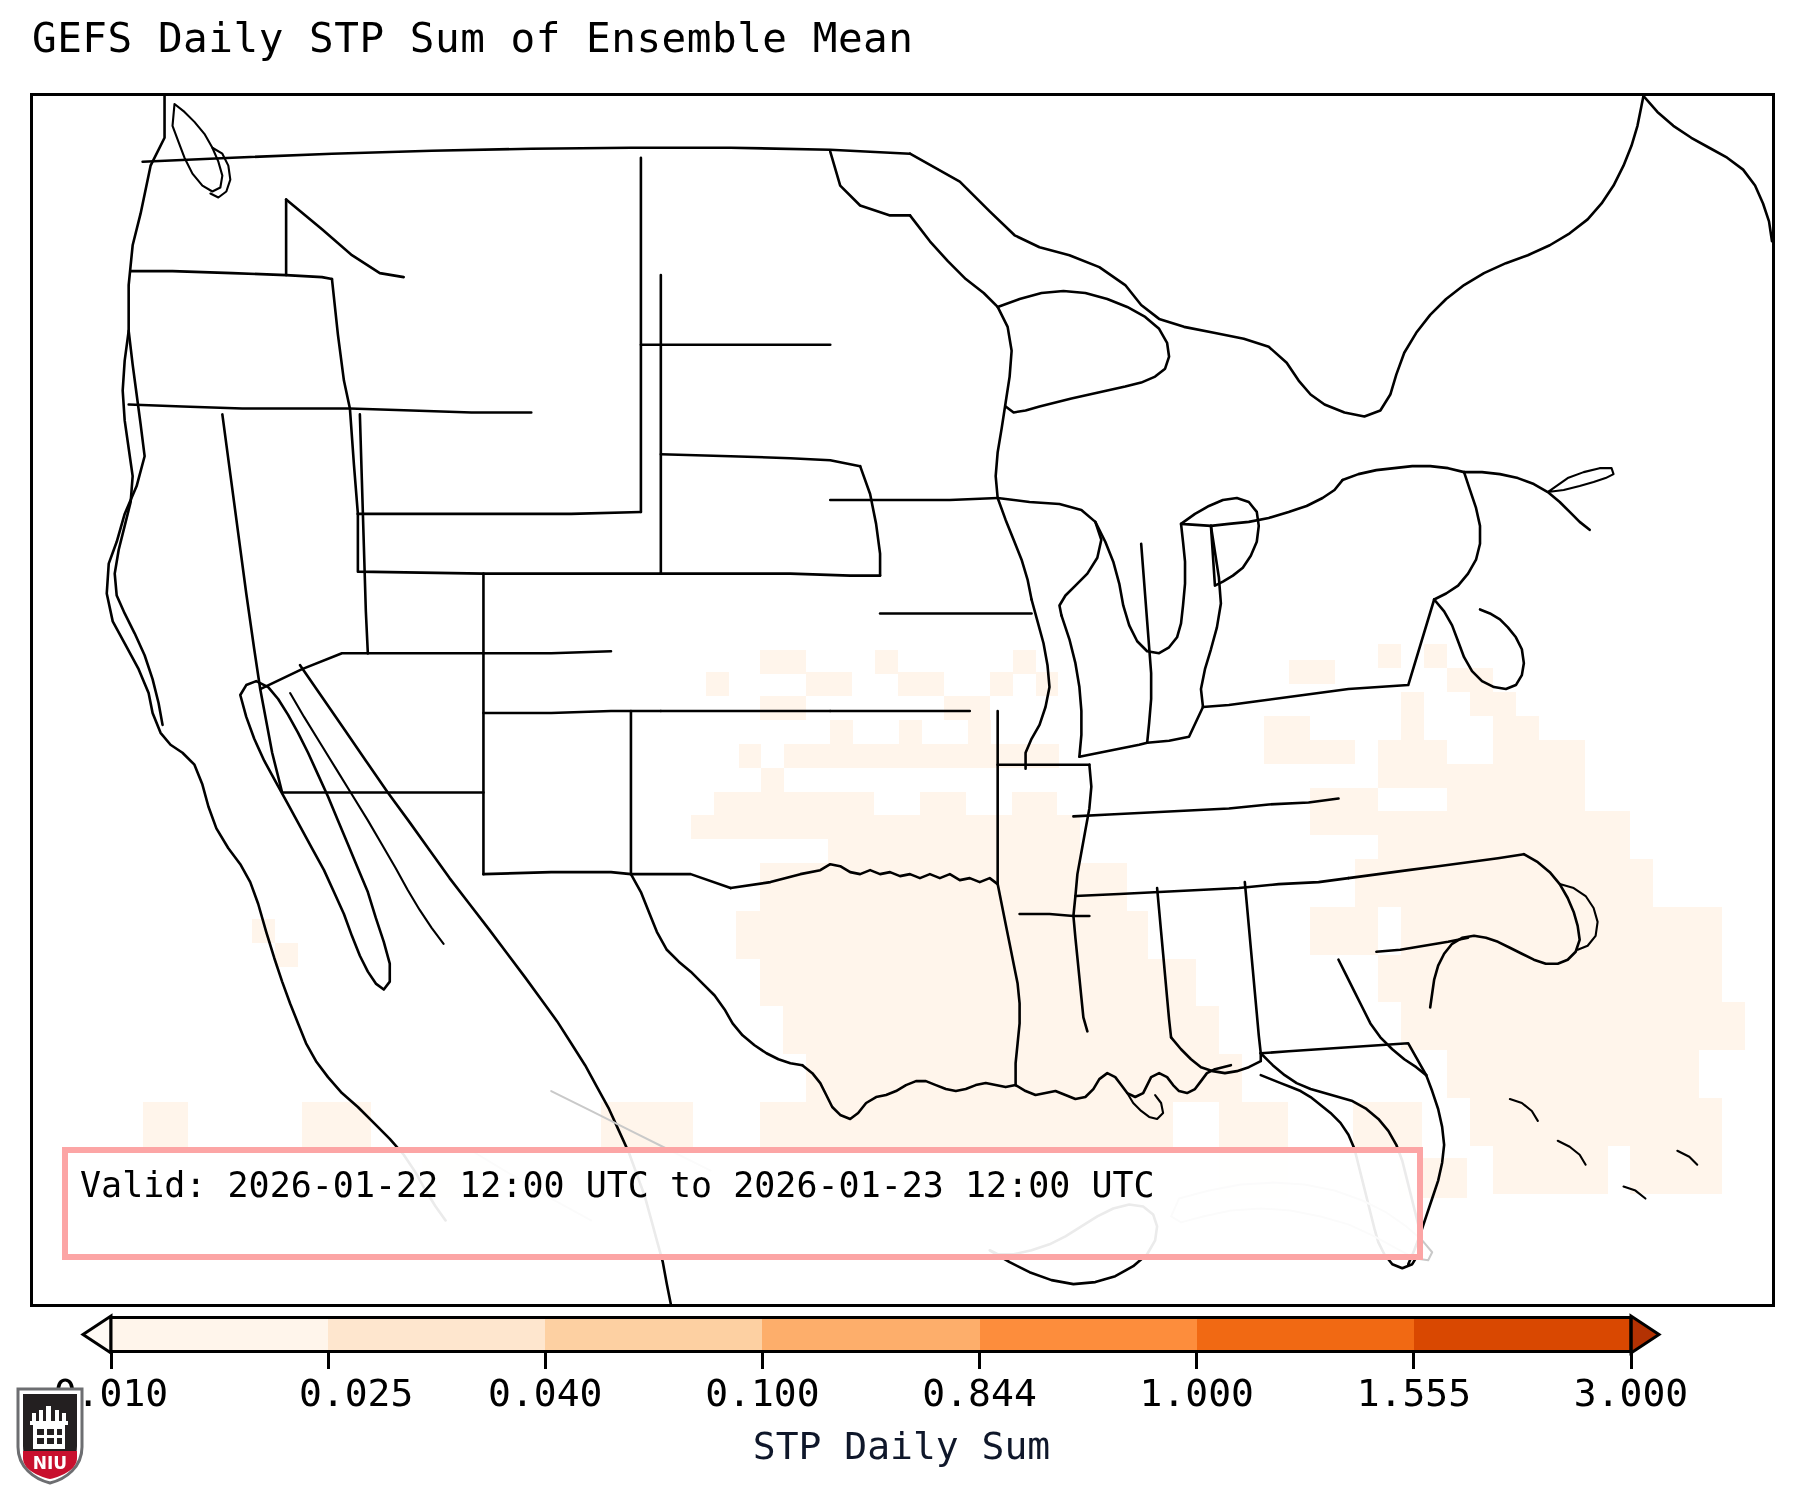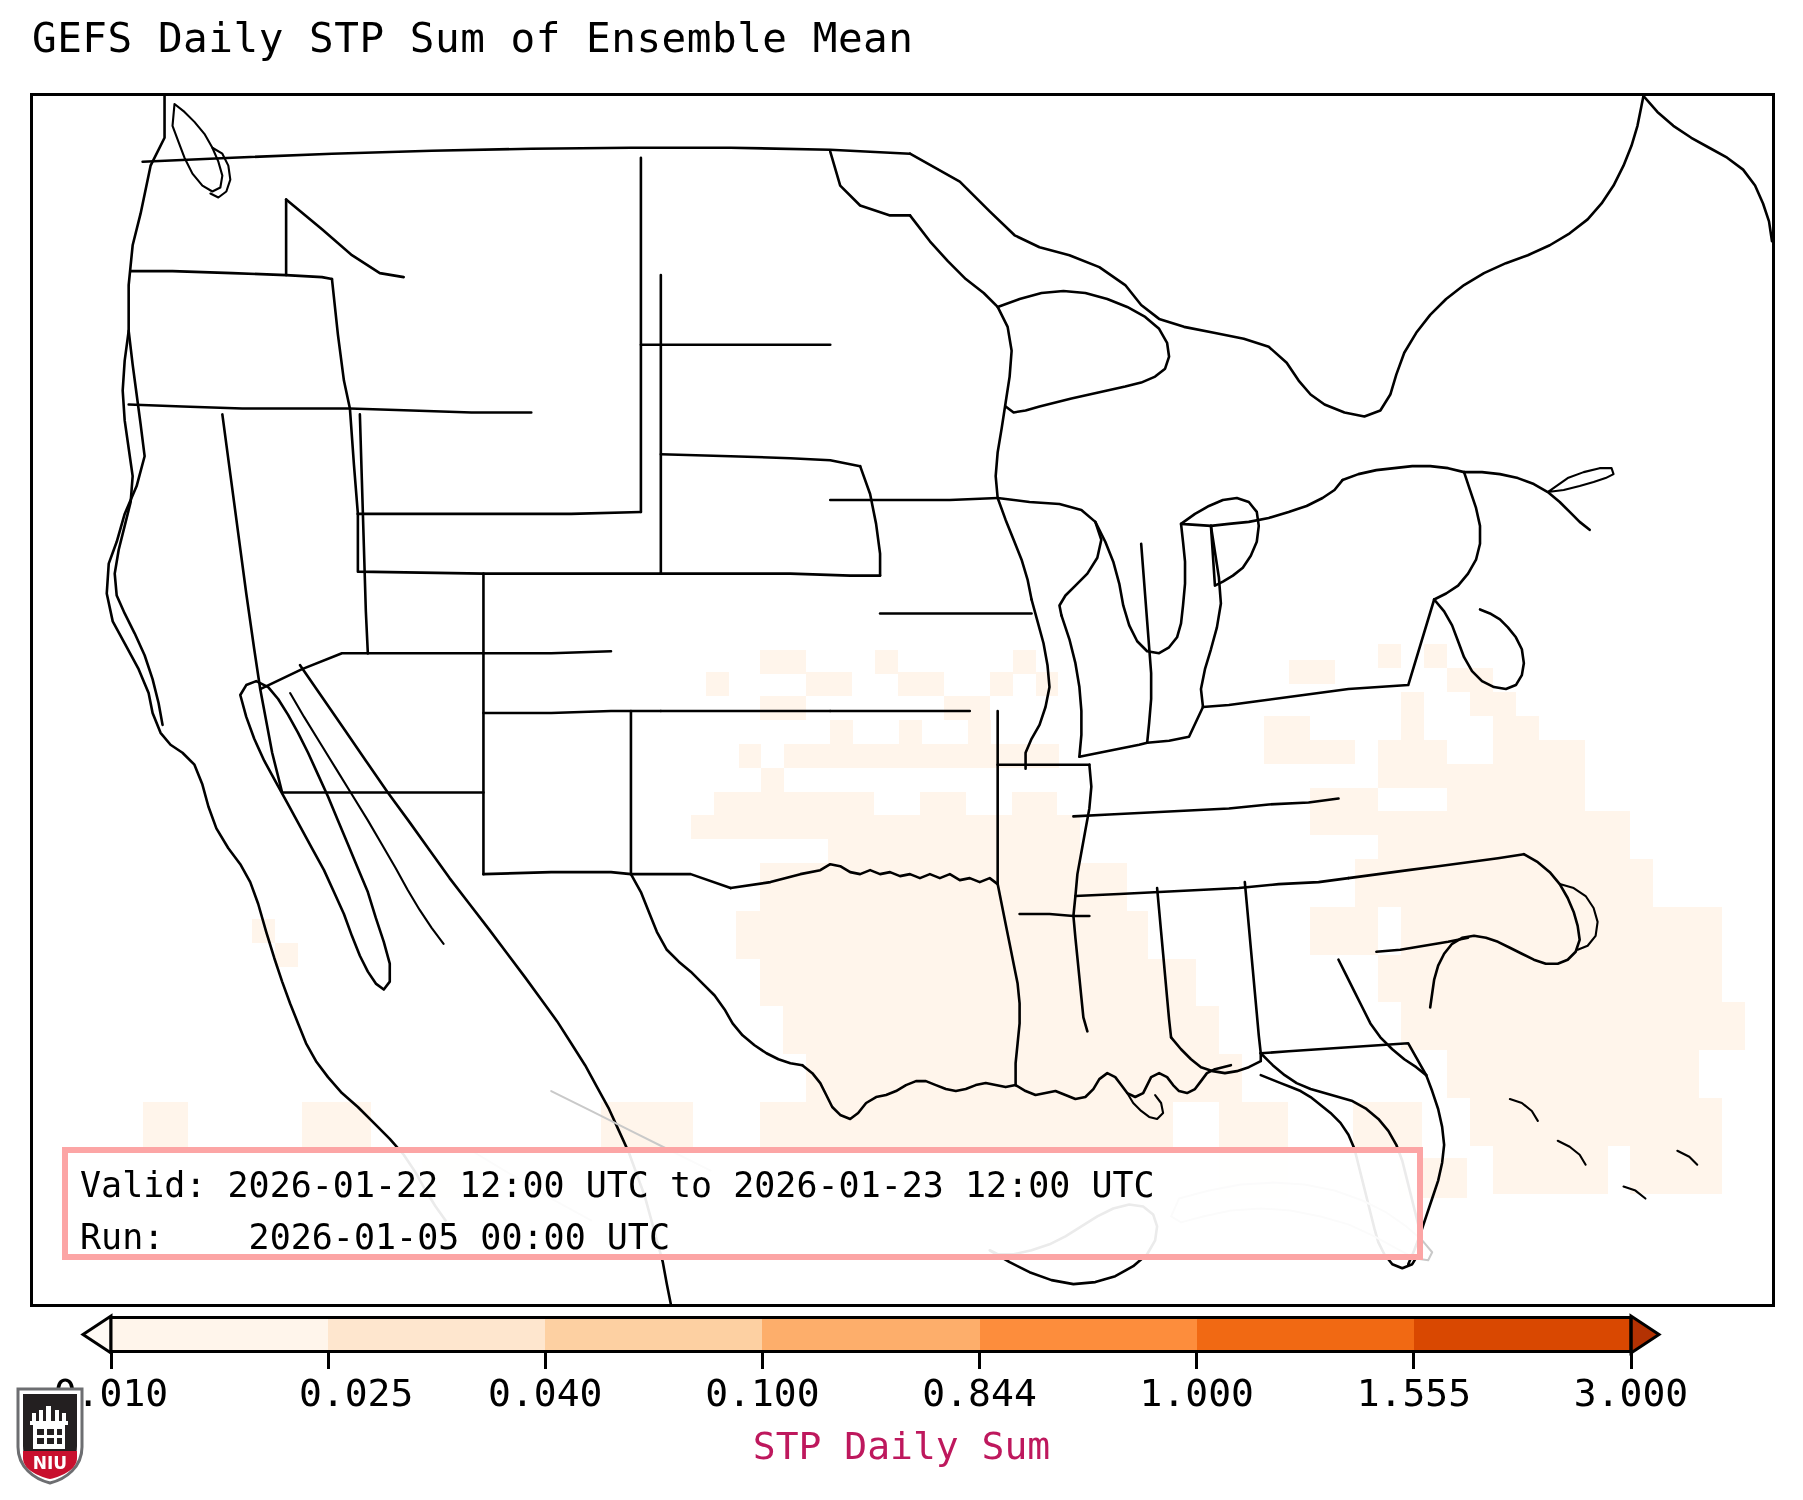--- a/index.html
+++ b/index.html
@@ -64,21 +64,21 @@
   }
   #cbar-labels{
     position:absolute;left:0;top:1372px;width:1803px;height:48px;
   }
   .cb-label{
     position:absolute;top:0;font-size:38px;line-height:42px;
     white-space:pre;color:#000;transform:translateX(-50%);
   }
   #cbar-axis-title{
     position:absolute;left:0;top:1424px;width:1803px;
-    text-align:center;font-size:38px;line-height:44px;color:#be185d;
+    text-align:center;font-size:38px;line-height:44px;color:#0f172a;
     white-space:pre;
   }
 
   
   #niu-logo{
     position:absolute;left:14px;top:1385px;width:72px;height:100px;text-align:right;
   }
   #niu-logo svg{display:block;width:72px;height:100px;}
 </style>
 </head>
@@ -474,21 +474,20 @@
           <path class="geo-faint" d="
             M 440,1060 L 480,1084 L 520,1108 L 560,1130"></path>
         </g>
       </svg>
     </div>
 
   </div>
 
   <div id="info-box">
     <div class="info-line">Valid: 2026-01-22 12:00 UTC to 2026-01-23 12:00 UTC</div>
-    <div class="info-line">Run:    2026-01-05 00:00 UTC</div>
   </div>
 
   <div id="cbar-wrap">
     <div id="cbar-area">
       <svg id="cbar-svg" viewBox="0 0 1576 37" preserveAspectRatio="none">
         <g id="cbar-segments">
             <path d="M 28,0 L 28,37 L 0,18.5 Z" fill="#fffaf4" stroke="#000000" stroke-width="3" stroke-linejoin="miter"></path>
             <rect x="28" y="0" width="217.74285714285713" height="37" fill="#fff5eb" shape-rendering="crispEdges"></rect>
             <rect x="245.14285714285714" y="0" width="217.74285714285713" height="37" fill="#fee6ce" shape-rendering="crispEdges"></rect>
             <rect x="462.2857142857143" y="0" width="217.74285714285713" height="37" fill="#fdd0a2" shape-rendering="crispEdges"></rect>

